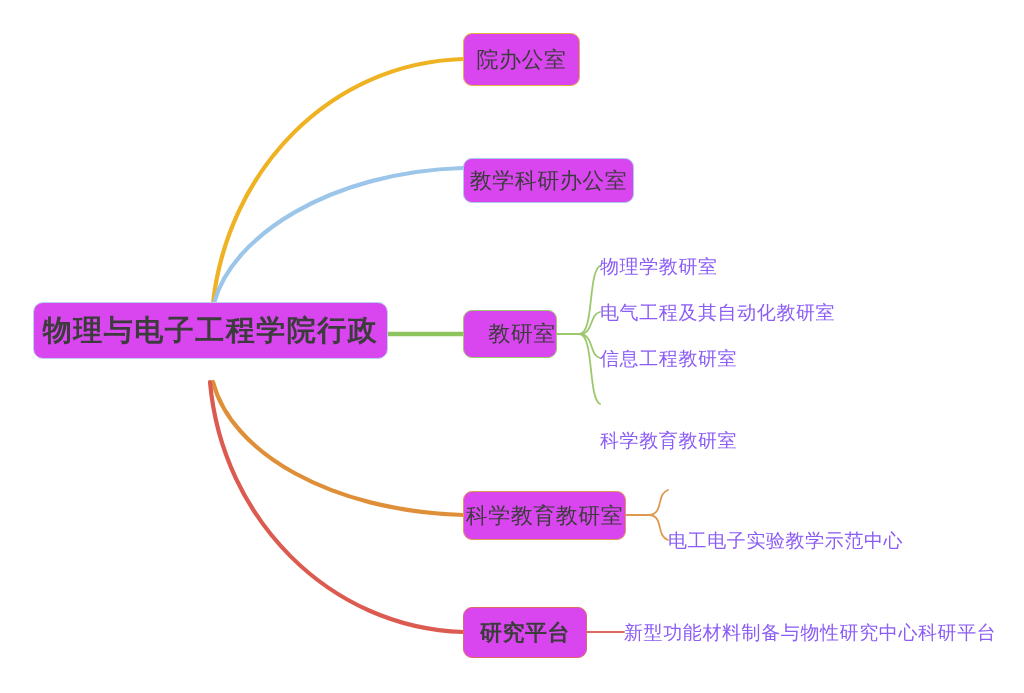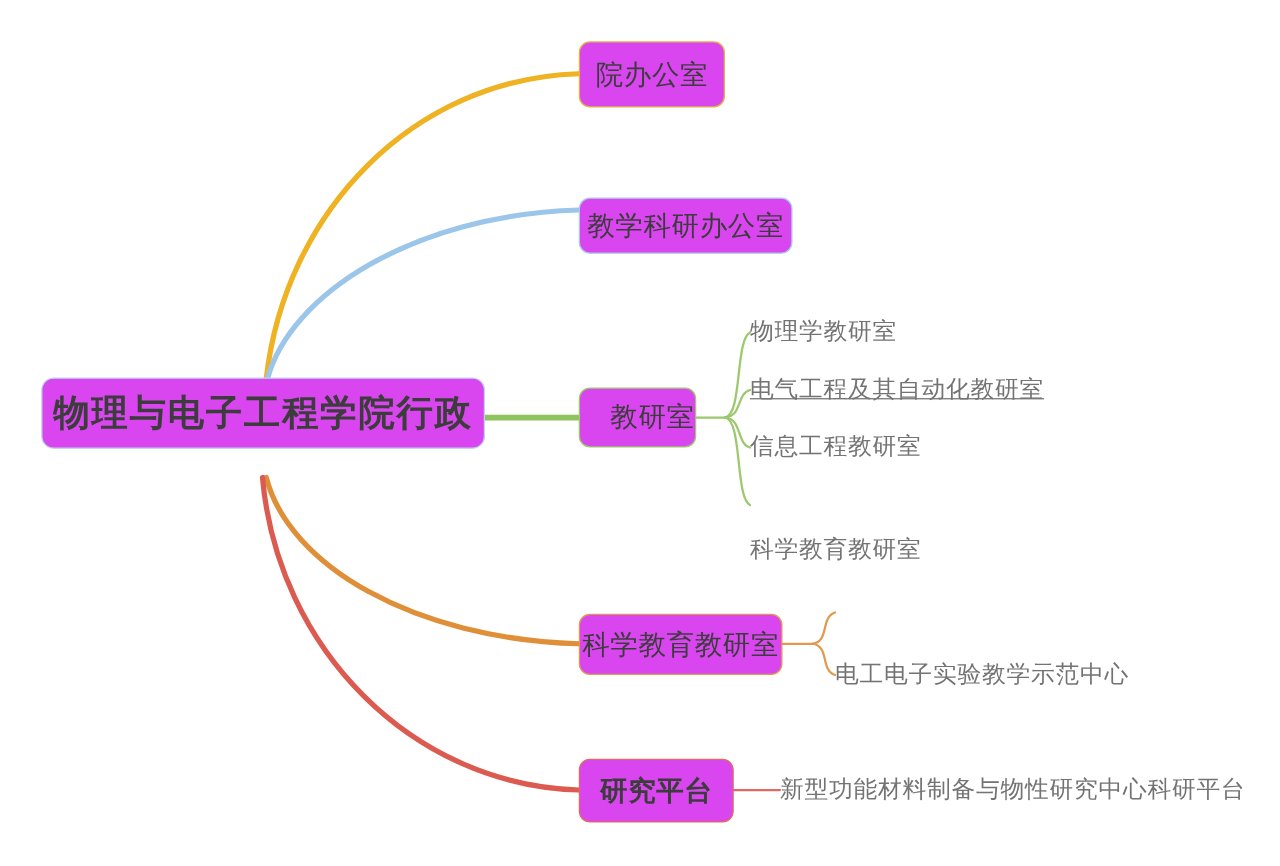--- a/index.html
+++ b/index.html
@@ -87,21 +87,21 @@
     top: 607px;
     width: 124px;
     height: 51px;
     border-color: #dd6a63;
     font-size: 22px;
     font-weight: bold;
   }
   .leaf {
     position: absolute;
     white-space: nowrap;
-    color: #737373;
+    color: #8b5cf6;
     font-size: 19px;
     letter-spacing: 0.6px;
     line-height: 1;
     transform: translateY(-50%);
   }
 </style>
 </head>
 <body>
 
 <div id="canvas">
@@ -144,21 +144,21 @@
   <div class="node node-teaching">
     <span>教学科研办公室</span>
   </div>
 
   <div class="node node-department">
     <span>教研室</span>
   </div>
   <div class="leaf" style="left:600px; top:266px;">
     <span>物理学教研室</span>
   </div>
-  <div class="leaf" style="left:600px; top:312px;text-decoration:underline;">
+  <div class="leaf" style="left:600px; top:312px;">
     <span>电气工程及其自动化教研室</span>
   </div>
   <div class="leaf" style="left:600px; top:358px;">
     <span>信息工程教研室</span>
   </div>
   <div class="leaf" style="left:600px; top:404px;margin-top:36px;">
     <span>科学教育教研室</span>
   </div>
 
   <div class="node node-lab">

